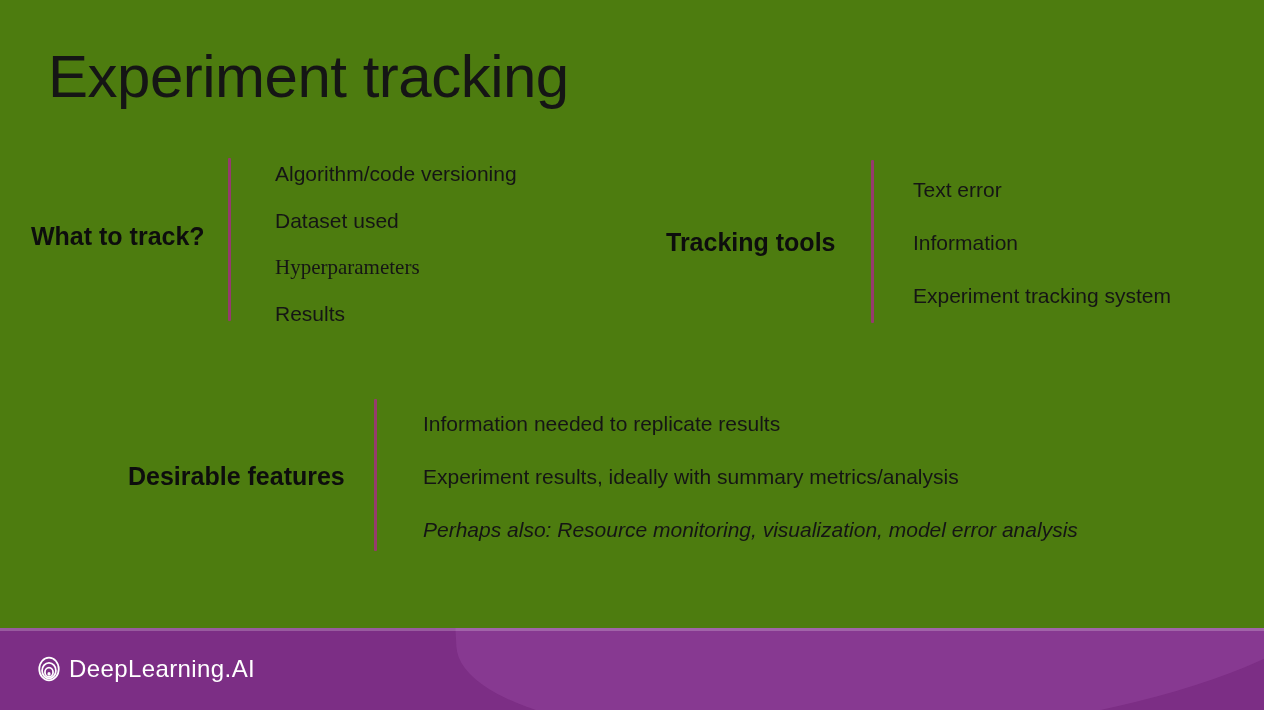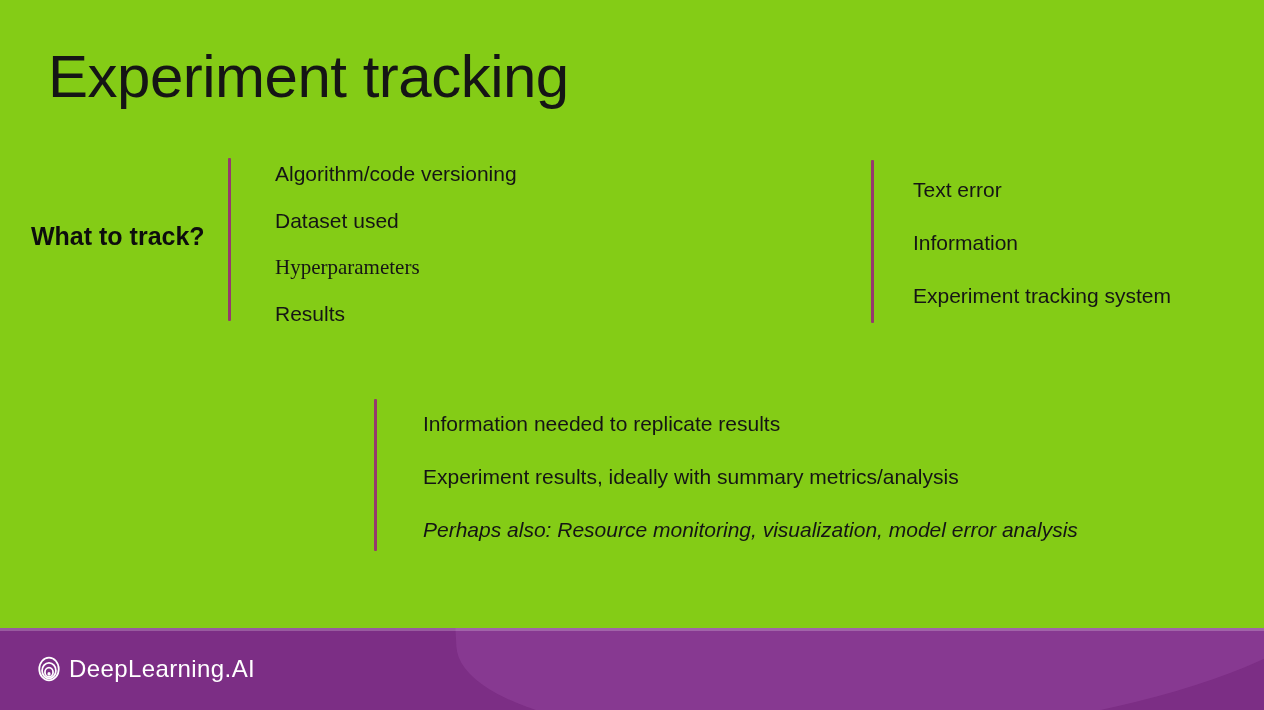--- a/index.html
+++ b/index.html
@@ -7,21 +7,21 @@
     padding: 0;
     background: #ffffff;
   }
   body {
     font-family: "Liberation Sans", sans-serif;
   }
   .slide {
     position: relative;
     width: 1264px;
     height: 710px;
-    background: #84cc16;
+    background: #4d7c0f;
     overflow: hidden;
   }
 
   
   .slide-title {
     position: absolute;
     left: 48px;
     top: 44px;
     font-size: 60px;
     font-weight: 400;
@@ -169,27 +169,29 @@
 
   <div class="block-label b1-label">What to track?</div>
   <div class="divider b1-divider"></div>
   <div class="b1-items">
     <div class="item">Algorithm/code versioning</div>
     <div class="item">Dataset used</div>
     <div class="item">Hyperparameters</div>
     <div class="item">Results</div>
   </div>
 
+  <div class="block-label b2-label">Tracking tools</div>
   <div class="divider b2-divider"></div>
   <div class="b2-items">
     <div class="item">Text error</div>
     <div class="item">Information</div>
     <div class="item">Experiment tracking system</div>
   </div>
 
+  <div class="block-label b3-label">Desirable features</div>
   <div class="divider b3-divider"></div>
   <div class="b3-items">
     <div class="item">Information needed to replicate results</div>
     <div class="item">Experiment results, ideally with summary metrics/analysis</div>
     <div class="item">Perhaps also: Resource monitoring, visualization, model error analysis</div>
   </div>
 
   <div class="footer">
     <div class="footer-arc"></div>
     <div class="footer-sheen"></div>

